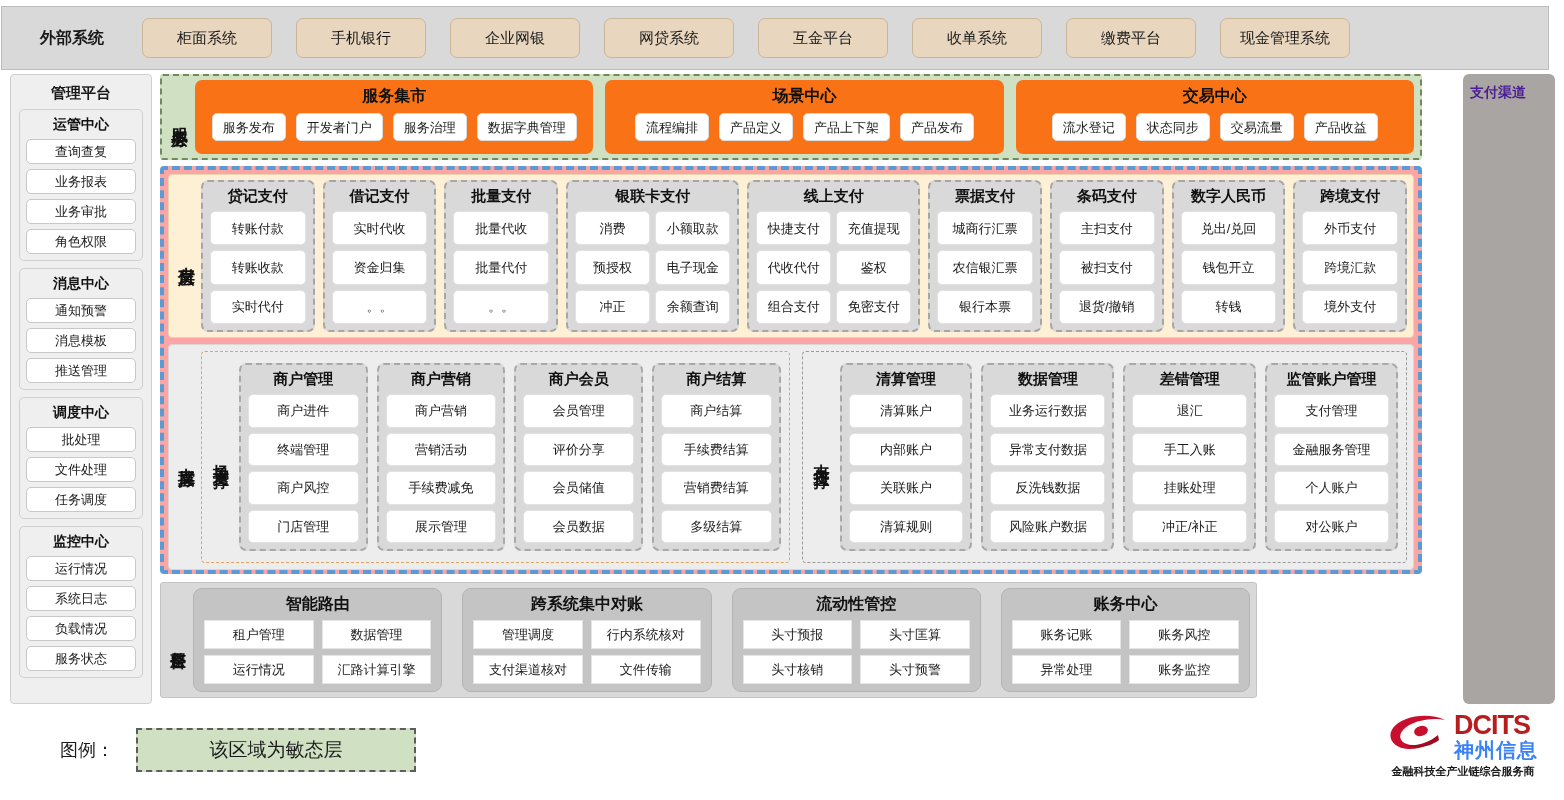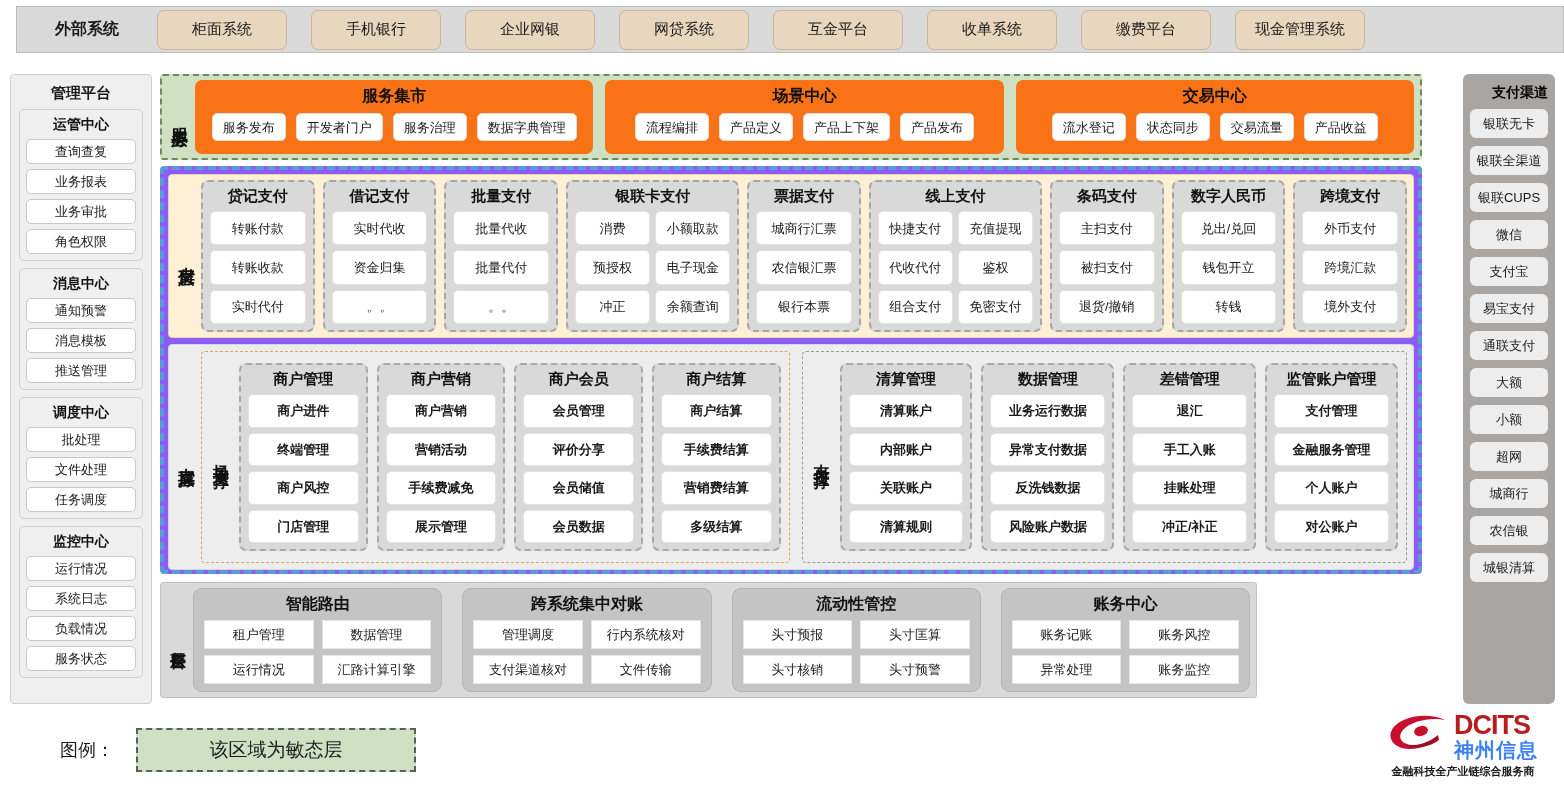--- a/index.html
+++ b/index.html
@@ -29,22 +29,22 @@
   }
   .grp-title {
     font-weight: bold;
     font-size: 15px;
     text-align: center;
     color: #111;
   }
 
   
   .ext-bar {
-    position: absolute; left: 16px; top: 6px;
-    width: 1548px; height: 47px;
+    position: absolute; left: 1px; top: 6px;
+    width: 1548px; height: 64px;
     background: #d9d9d9;
     border: 1px solid #bdbdbd;
     display: flex; align-items: center;
     box-sizing: border-box;
   }
   .ext-label {
     font-weight: bold; font-size: 16px;
     width: 140px; text-align: center; flex: none;
   }
   .ext-items { display: flex; gap: 24px; align-items: center; }
@@ -90,22 +90,22 @@
   
   .chan {
     position: absolute; right: 9px; top: 74px;
     width: 92px; height: 630px;
     background: #a8a5a2;
     border-radius: 6px;
     box-sizing: border-box;
     padding: 6px 7px;
   }
   .chan-title {
-    color: #000000; font-weight: bold; font-size: 14px;
-    text-align: right; margin: 4px 0 7px 0;
+    color: #4c1d95; font-weight: bold; font-size: 14px;
+    text-align: left; margin: 4px 0 7px 0;
   }
   .chan-item {
     height: 29px; margin-bottom: 8px;
     background: #ededed; border: none;
     border-radius: 6px; font-size: 13px;
   }
   .chan-item:last-child { margin-bottom: 0; }
 
   
   .svc-layer {
@@ -141,21 +141,21 @@
   .svc-items { display: flex; gap: 10px; width: 100%; justify-content: center; }
   .svc-items .chip { height: 26px; padding: 0 10px; border-radius: 5px; border-color: #ddd; }
 
   
   .stable {
     position: absolute; left: 160px; top: 166px;
     width: 1262px; height: 408px;
     border: 4px dashed #5b9bd5;
     border-radius: 4px;
     box-sizing: border-box;
-    background: #8b5cf6;
+    background: #fca5a5;
     padding: 4px;
   }
 
   
   .pay-layer {
     background: #fdf0d5;
     border: 1px solid #e6d5ae;
     border-radius: 4px;
     height: 164px;
     display: flex; align-items: center;
@@ -201,21 +201,21 @@
   .sup-cols { display: flex; gap: 9px; flex: 1; height: 188px; margin-left: 8px; }
   .sup-col {
     background: #d9d9d9;
     border: 2px dashed #a8a8a8;
     border-radius: 7px;
     padding: 3px 7px 6px 7px;
     box-sizing: border-box;
     display: flex; flex-direction: column; flex: 1;
   }
   .sup-col .grp-title { margin: 2px 0 5px 0; font-size: 15px; }
-  .sup-list { display: flex; flex-direction: column; gap: 5px; flex: 1; font-weight: bold; }
+  .sup-list { display: flex; flex-direction: column; gap: 5px; flex: 1; }
   .sup-list .chip { flex: 1; border-color: #e2e2e2; border-radius: 5px; }
 
   
   .int-layer {
     position: absolute; left: 160px; top: 582px;
     width: 1097px; height: 116px;
     background: #d9d9d9;
     border: 1px solid #c4c4c4;
     border-radius: 3px;
     box-sizing: border-box;
@@ -318,35 +318,20 @@
           <div class="chip mgmt-item">运行情况</div>
           <div class="chip mgmt-item">系统日志</div>
           <div class="chip mgmt-item">负载情况</div>
           <div class="chip mgmt-item">服务状态</div>
         </div>
       </div>
   </div>
 
   <div class="chan">
     <div class="chan-title">支付渠道</div>
-    <div id="chan-items">
-        <div class="chip chan-item">银联无卡</div>
-        <div class="chip chan-item">银联全渠道</div>
-        <div class="chip chan-item">银联CUPS</div>
-        <div class="chip chan-item">微信</div>
-        <div class="chip chan-item">支付宝</div>
-        <div class="chip chan-item">易宝支付</div>
-        <div class="chip chan-item">通联支付</div>
-        <div class="chip chan-item">大额</div>
-        <div class="chip chan-item">小额</div>
-        <div class="chip chan-item">超网</div>
-        <div class="chip chan-item">城商行</div>
-        <div class="chip chan-item">农信银</div>
-        <div class="chip chan-item">城银清算</div>
-      </div>
   </div>
 
   <div class="svc-layer">
     <div class="vlabel">服务层</div>
     <div class="svc-cards" id="svc-cards">
         <div class="svc-card">
           <div class="grp-title">服务集市</div>
           <div class="svc-items">
             <div class="chip">服务发布</div>
             <div class="chip">开发者门户</div>
@@ -408,37 +393,37 @@
             <div class="grp-title">银联卡支付</div>
             <div class="pay-grid two">
               <div class="chip">消费</div>
               <div class="chip">小额取款</div>
               <div class="chip">预授权</div>
               <div class="chip">电子现金</div>
               <div class="chip">冲正</div>
               <div class="chip">余额查询</div>
             </div>
           </div>
-          <div class="pay-col" style="flex: 1 1 0%;">
-            <div class="grp-title">票据支付</div>
-            <div class="pay-grid one">
-              <div class="chip">城商行汇票</div>
-              <div class="chip">农信银汇票</div>
-              <div class="chip">银行本票</div>
-            </div>
-          </div>
           <div class="pay-col" style="flex: 1.62 1 0%;">
             <div class="grp-title">线上支付</div>
             <div class="pay-grid two">
               <div class="chip">快捷支付</div>
               <div class="chip">充值提现</div>
               <div class="chip">代收代付</div>
               <div class="chip">鉴权</div>
               <div class="chip">组合支付</div>
               <div class="chip">免密支付</div>
+            </div>
+          </div>
+          <div class="pay-col" style="flex: 1 1 0%;">
+            <div class="grp-title">票据支付</div>
+            <div class="pay-grid one">
+              <div class="chip">城商行汇票</div>
+              <div class="chip">农信银汇票</div>
+              <div class="chip">银行本票</div>
             </div>
           </div>
           <div class="pay-col" style="flex: 1 1 0%;">
             <div class="grp-title">条码支付</div>
             <div class="pay-grid one">
               <div class="chip">主扫支付</div>
               <div class="chip">被扫支付</div>
               <div class="chip">退货/撤销</div>
             </div>
           </div>

